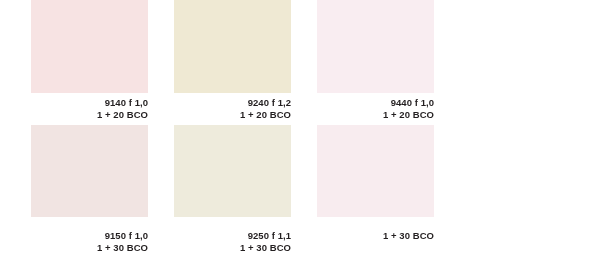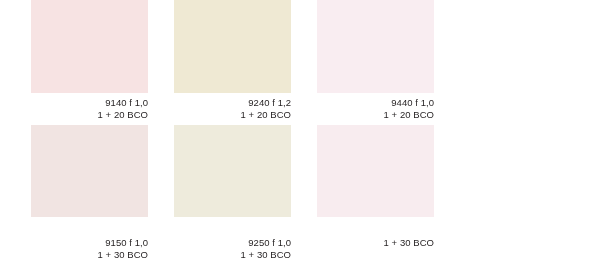--- a/index.html
+++ b/index.html
@@ -11,20 +11,21 @@
     height: 279px;
     background: #ffffff;
     font-family: "Liberation Sans", sans-serif;
     overflow: hidden;
   }
   #swatch-sheet {
     position: relative;
     width: 609px;
     height: 279px;
     background: #ffffff;
+    font-weight: bold;
   }
   .swatch-grid {
     position: absolute;
     left: 31px;
     top: 0px;
     width: 407px;
   }
   .swatch-row {
     display: flex;
     flex-direction: row;
@@ -51,21 +52,21 @@
     letter-spacing: 0.05px;
     white-space: nowrap;
   }
   .caption-line {
     display: block;
   }
   .row-bottom .swatch-chip {
     height: 92px;
   }
   .row-bottom .swatch-caption {
-    padding-top: 20px;
+    padding-top: 13px;
   }
 </style>
 </head>
 <body style="background: rgb(255, 255, 255);">
 
 <div id="swatch-sheet">
   <div class="swatch-grid">
 
     <div class="swatch-row row-top">
 
@@ -101,21 +102,21 @@
         <div class="swatch-chip" style="background-color: rgb(241, 228, 226);"></div>
         <div class="swatch-caption" style="color: rgb(35, 31, 32);">
           <span class="caption-line">9150 f 1,0</span>
           <span class="caption-line">1 + 30 BCO</span>
         </div>
       </div>
 
       <div class="swatch-cell">
         <div class="swatch-chip" style="background-color: rgb(238, 235, 220);"></div>
         <div class="swatch-caption" style="color: rgb(35, 31, 32);">
-          <span class="caption-line">9250 f 1,0</span>
+          <span class="caption-line">9250 f 1,1</span>
           <span class="caption-line">1 + 30 BCO</span>
         </div>
       </div>
 
       <div class="swatch-cell">
         <div class="swatch-chip" style="background-color: rgb(248, 236, 239);"></div>
         <div class="swatch-caption" style="color: rgb(35, 31, 32);">
           <span class="caption-line">1 + 30 BCO</span>
         </div>
       </div>

